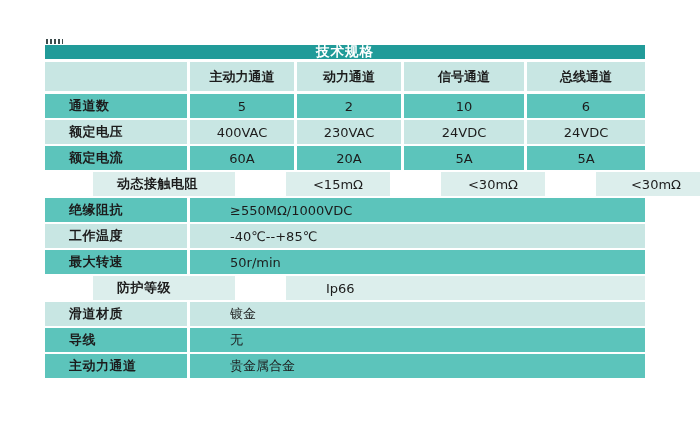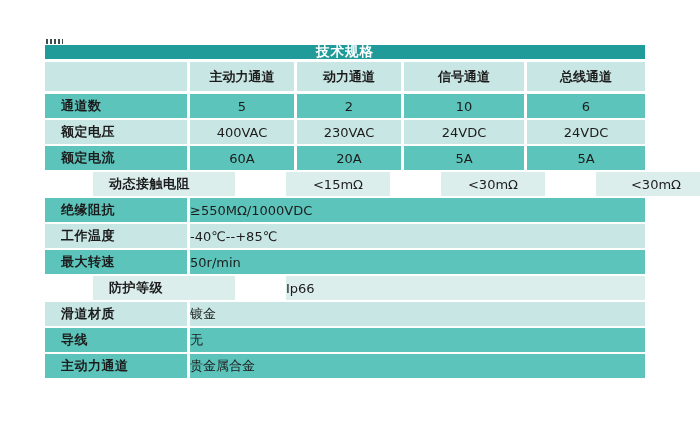--- a/index.html
+++ b/index.html
@@ -28,30 +28,30 @@
   }
   .row.head{height:29px;margin-bottom:3px;}
   .cell{
     box-sizing:border-box;
     display:flex;align-items:center;justify-content:center;
     font-size:13px;font-weight:500;
     white-space:nowrap;overflow:hidden;
   }
   .cell.label{
     width:142px;flex:0 0 142px;
-    justify-content:flex-start;padding-left:16px;
+    justify-content:flex-start;padding-left:24px;
     font-weight:bold;letter-spacing:0.5px;
   }
   .c1{width:104px;flex:0 0 104px;}
   .c2{width:104px;flex:0 0 104px;}
   .c3{width:120px;flex:0 0 120px;}
   .c4{width:118px;flex:0 0 118px;}
   .cell.merged{
     flex:1 1 auto;
-    justify-content:flex-start;
+    justify-content:flex-start;padding-left:40px;
   }
   .row.head .cell{font-weight:bold;}
   .shade-m .cell{background:var(--medium-teal,#5cc4bb);}
   .shade-p .cell{background:var(--pale-teal,#c8e6e3);}
   .shade-pl .cell{background:var(--pale-light-teal,#dceeec);margin-left:48px;}
 </style>
 </head>
 <body>
 
 <div class="artifact"></div>

